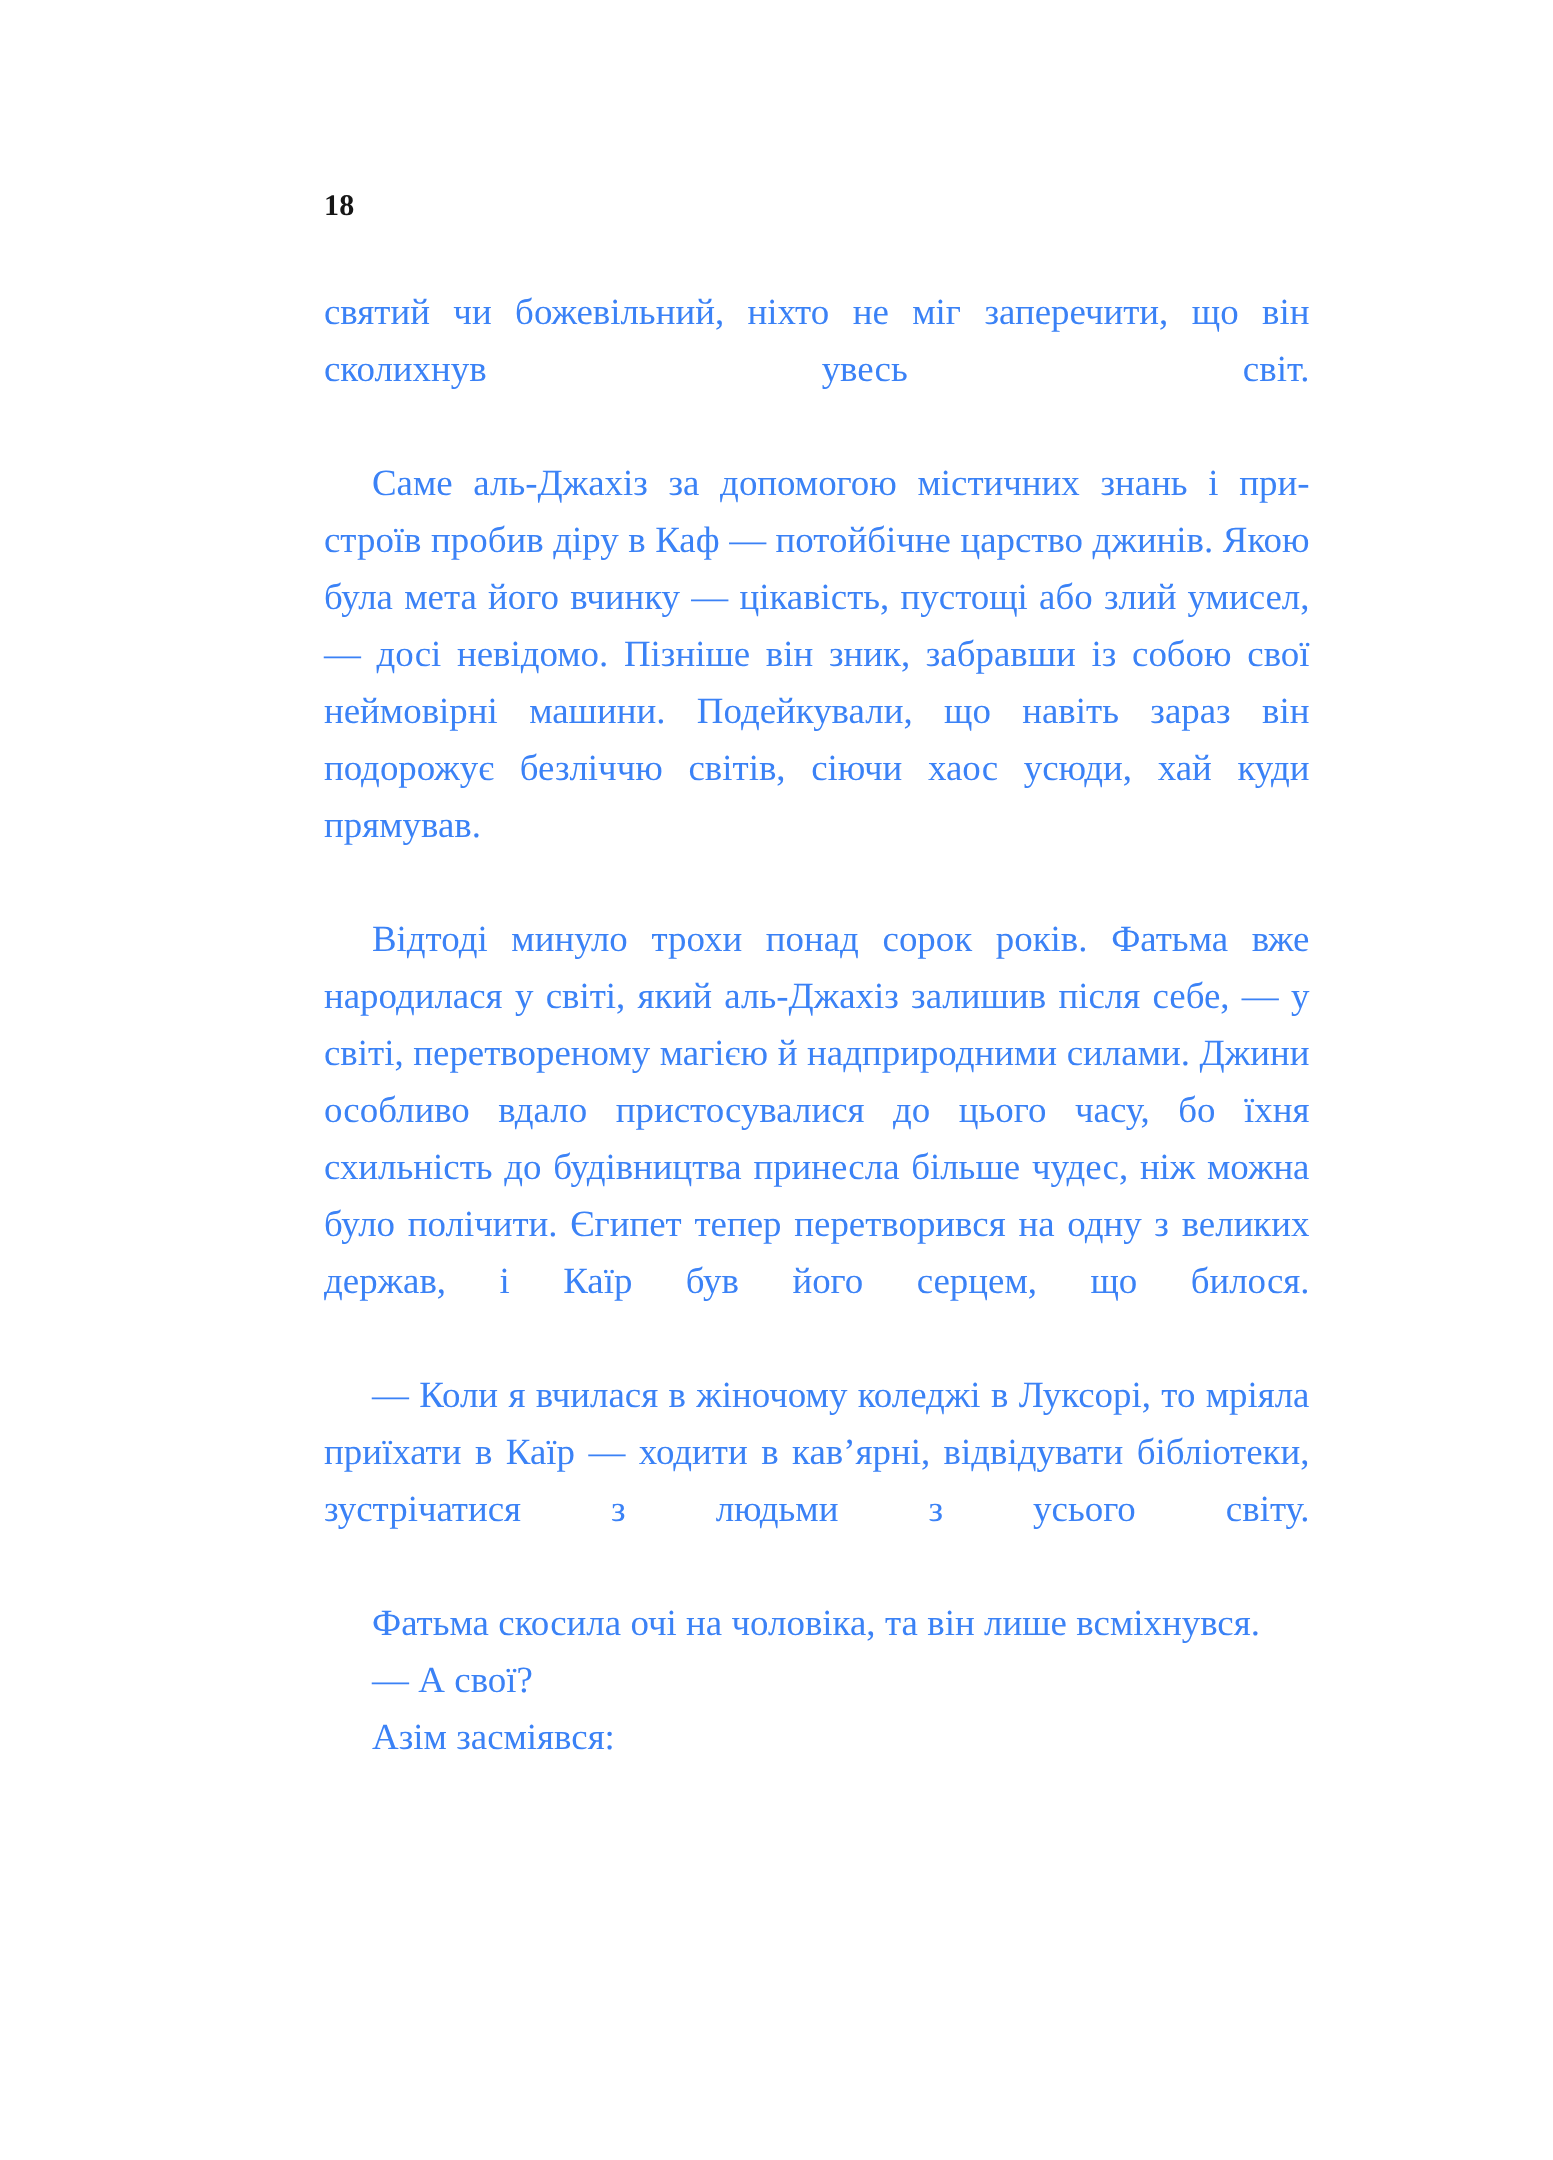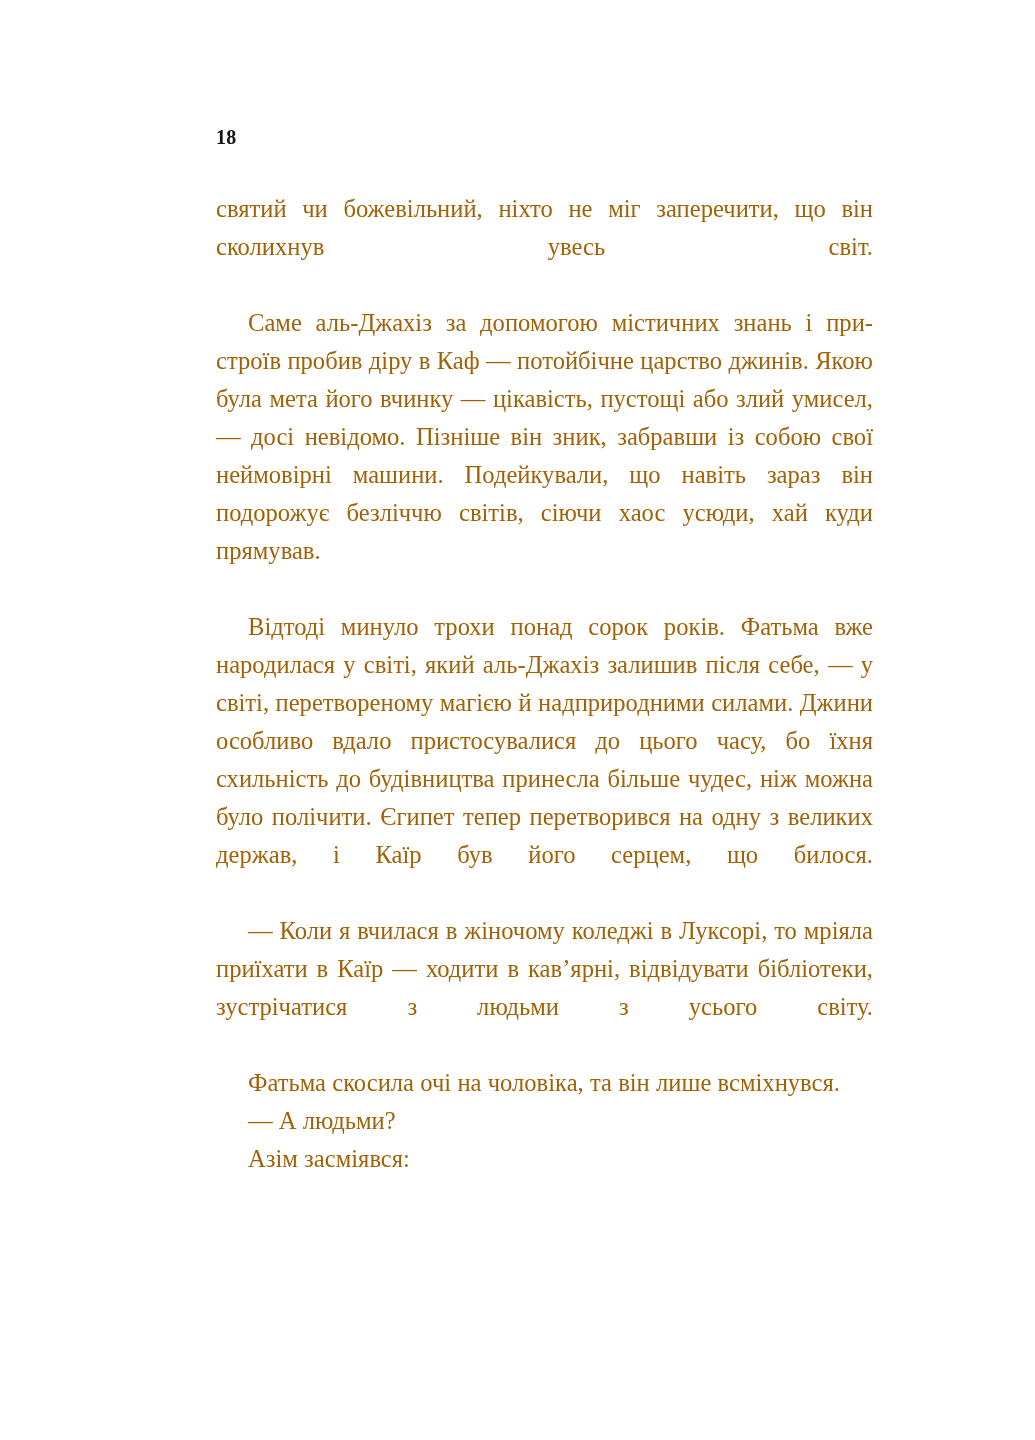--- a/index.html
+++ b/index.html
@@ -45,21 +45,21 @@
     width: 657px;
   }
 
   .para {
     margin: 0;
     font-size: 24.6px;
     line-height: 38px;
     text-align: justify;
     text-justify: inter-word;
     text-indent: 32px;
-    color: #a16207;
+    color: #3b82f6;
     word-spacing: 0.1px;
     hyphens: manual;
   }
 
   .para.no-indent {
     text-indent: 0;
   }
 
   
   .para::after {
@@ -84,19 +84,19 @@
 
     <p class="para">Саме аль-Джахіз за допомогою містичних знань і при­строїв пробив діру в Каф — потойбічне царство джинів. Якою була мета його вчинку — цікавість, пустощі або злий умисел, — досі невідомо. Пізніше він зник, забравши із собою свої неймовірні машини. Подейкували, що навіть зараз він подорожує безліччю світів, сіючи хаос усюди, хай куди прямував.</p>
 
     <p class="para">Відтоді минуло трохи понад сорок років. Фатьма вже народилася у світі, який аль-Джахіз залишив після себе, — у світі, перетвореному магією й надприродними силами. Джини особливо вдало пристосувалися до цього часу, бо їхня схильність до будівництва принесла більше чудес, ніж можна було полічити. Єгипет тепер перетворився на одну з великих держав, і Каїр був його серцем, що билося.</p>
 
 
     <p class="para">— Коли я вчилася в жіночому коледжі в Луксорі, то мріяла приїхати в Каїр — ходити в кав’ярні, відвідувати бібліотеки, зустрічатися з людьми з усього світу.</p>
 
     <p class="para no-stretch">Фатьма скосила очі на чоловіка, та він лише всміхнувся.</p>
 
-    <p class="para no-stretch">— А людьми?</p>
+    <p class="para no-stretch">— А свої?</p>
 
 
     <p class="para no-stretch">Азім засміявся:</p>
 
   </div>
 </div>
 
 </body></html>

